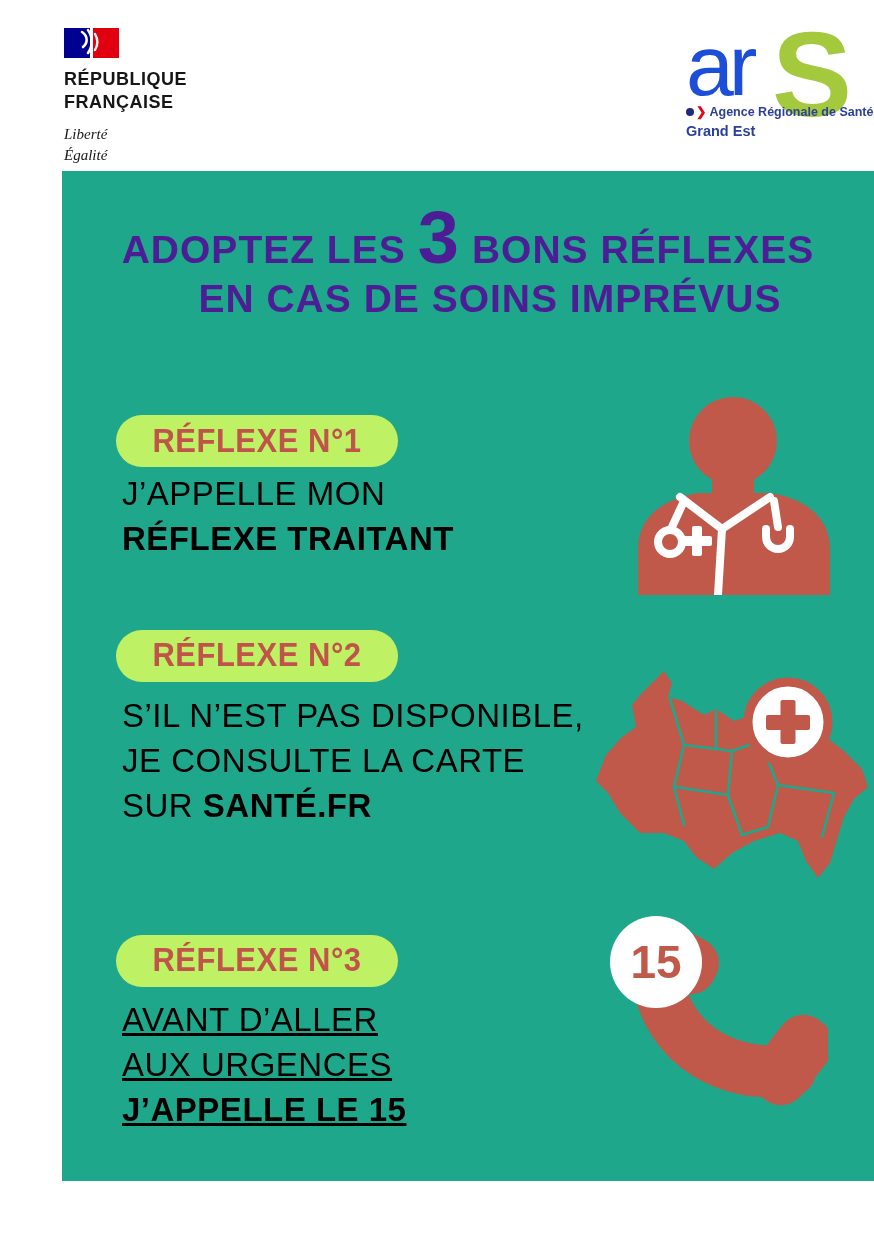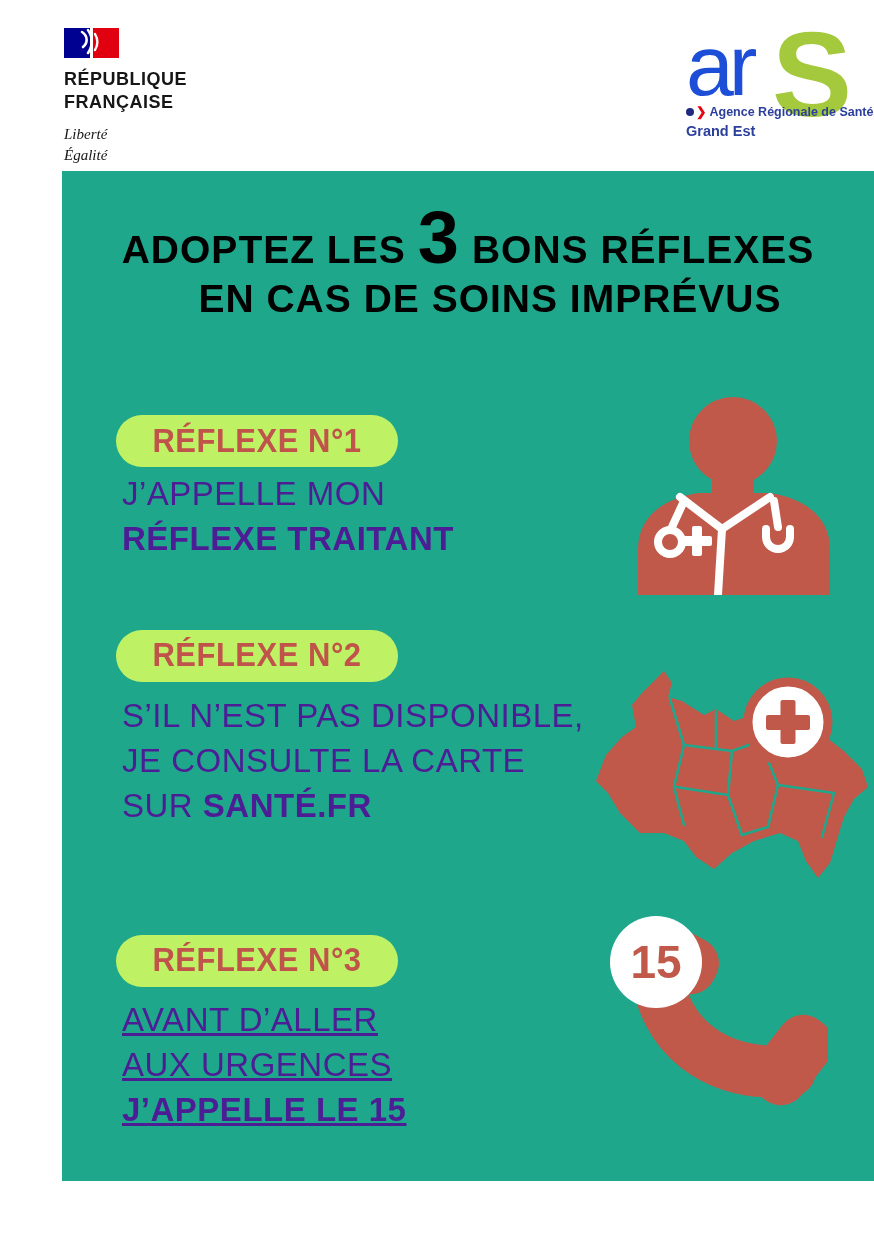--- a/index.html
+++ b/index.html
@@ -42,36 +42,36 @@
     position:absolute;left:0;top:83px;font-size:14.5px;font-weight:bold;
     color:#2b3f9b;z-index:3;
   }
   
   .panel{
     position:absolute;left:62px;top:171px;width:812px;height:1010px;
     background:#1fa78c;color:#ffffff;
   }
   .title{
     position:absolute;left:0;top:42px;width:100%;text-align:center;
-    font-weight:800;color:#000000;letter-spacing:1px;
+    font-weight:800;color:#4c1d95;letter-spacing:1px;
   }
   .title .l1{display:flex;align-items:baseline;justify-content:center;gap:12px;
     font-size:39px;line-height:50px;}
   .title .big{font-size:74px;line-height:50px;font-weight:800;}
   .title .l2{font-size:39px;line-height:48px;padding-left:44px;}
   
   .badge{
     position:absolute;left:54px;width:282px;height:52px;background:#bef264;
     border-radius:26px;display:flex;align-items:center;justify-content:center;
     font-size:31px;font-weight:800;color:#c0544a;letter-spacing:.5px;
   }
   .btxt{transform:scaleY(1.05);}
   
   .blk{position:absolute;left:60px;font-size:33px;line-height:45px;
-    letter-spacing:.5px;color:#4c1d95;}
+    letter-spacing:.5px;color:#000000;}
   .blk .b{font-weight:bold;}
   .icon{position:absolute;}
 </style>
 </head>
 <body>
 
 <div class="marianne">
   <svg class="flag" width="56" height="30" viewBox="0 0 56 30">
     <rect x="0" y="0" width="26" height="30" fill="#000091"></rect>
     <rect x="29" y="0" width="26" height="30" fill="#e1000f"></rect>

